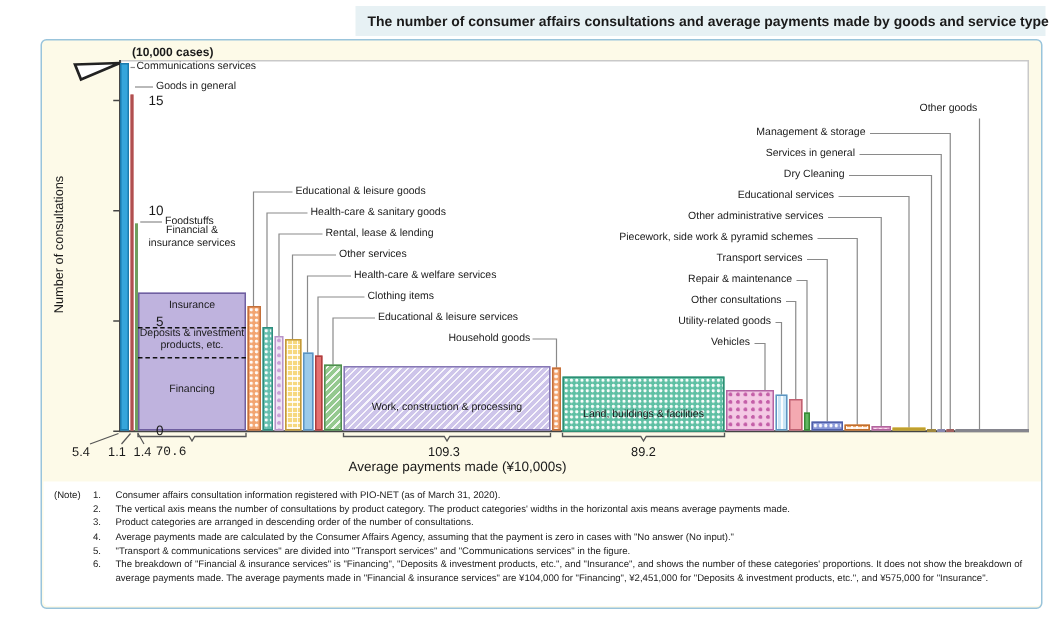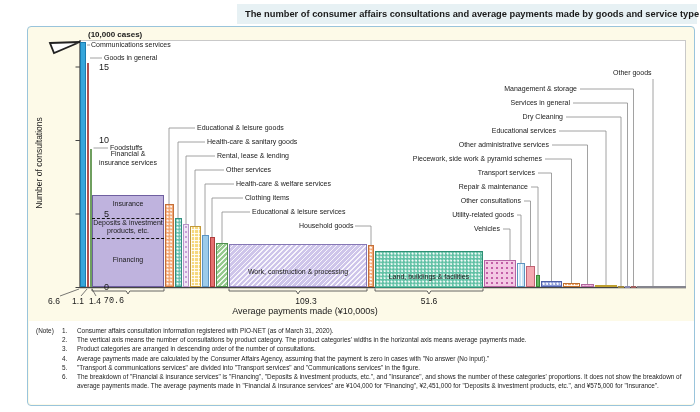--- a/index.html
+++ b/index.html
@@ -152,26 +152,26 @@
       <div class="rlbl" style="right: 137px; top: 113px;">Dry Cleaning</div>
       <div class="rlbl" style="right: 144px; top: 127px;">Educational services</div>
       <div class="rlbl" style="right: 151px; top: 141px;">Other administrative services</div>
       <div class="rlbl" style="right: 158px; top: 155px;">Piecework, side work &amp; pyramid schemes</div>
       <div class="rlbl" style="right: 165px; top: 169px;">Transport services</div>
       <div class="rlbl" style="right: 172px; top: 183px;">Repair &amp; maintenance</div>
       <div class="rlbl" style="right: 179px; top: 197px;">Other consultations</div>
       <div class="rlbl" style="right: 186px; top: 211px;">Utility-related goods</div>
       <div class="rlbl" style="right: 200px; top: 225px;">Vehicles</div>
       <div class="lbl" style="left: 613px; top: 69px;">Other goods</div>
-      <div class="xnum" style="left: 40px; top: 296px; width: 28px;">6.6</div>
+      <div class="xnum" style="left: 40px; top: 296px; width: 28px;">5.4</div>
       <div class="xnum" style="left: 64px; top: 296px; width: 28px;">1.1</div>
       <div class="xnum" style="left: 81px; top: 296px; width: 28px;">1.4</div>
       <div class="xnum" style="left: 92px; top: 295.5px; width: 44px; font-family: Liberation Mono, monospace;">70.6</div>
-      <div class="xnum" style="left: 284px; top: 295.5px; width: 44px;">109.3</div>
-      <div class="xnum" style="left: 407px; top: 295.5px; width: 44px;">51.6</div>
+      <div class="xnum" style="left: 274px; top: 295.5px; width: 44px;">109.3</div>
+      <div class="xnum" style="left: 407px; top: 295.5px; width: 44px;">89.2</div>
     </div>
 
   <div class="x-title">Average payments made (¥10,000s)</div>
 
 
   <div class="notes" id="notes">
       <div class="note-row">
         <span class="n-label">(Note)</span>
         <span class="n-num">1.</span>
         <span class="n-text">Consumer affairs consultation information registered with PIO-NET (as of March 31, 2020).</span>

